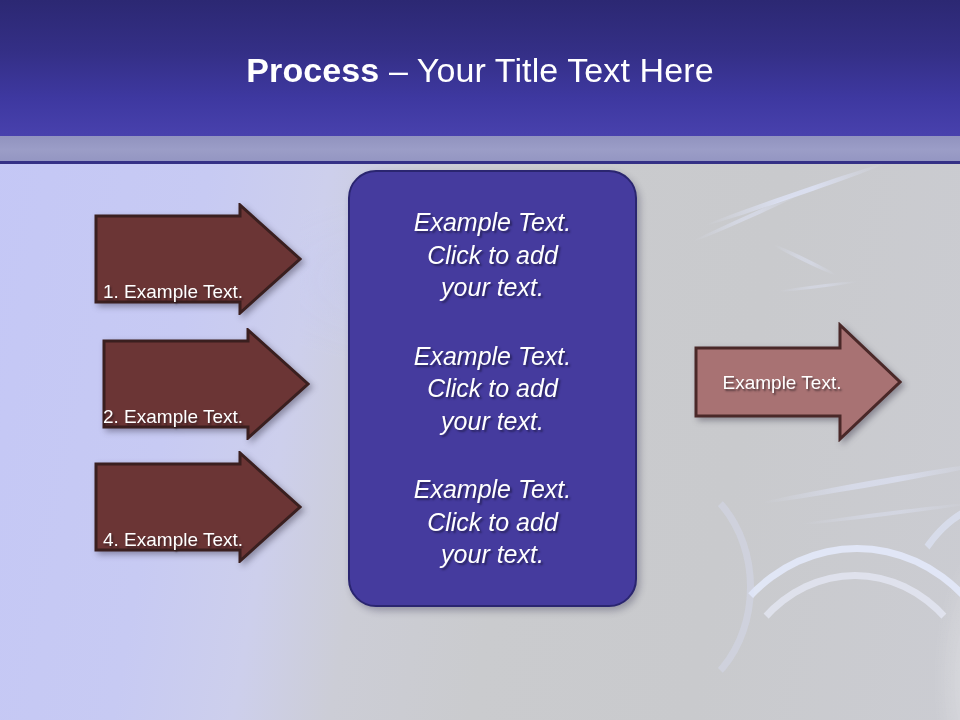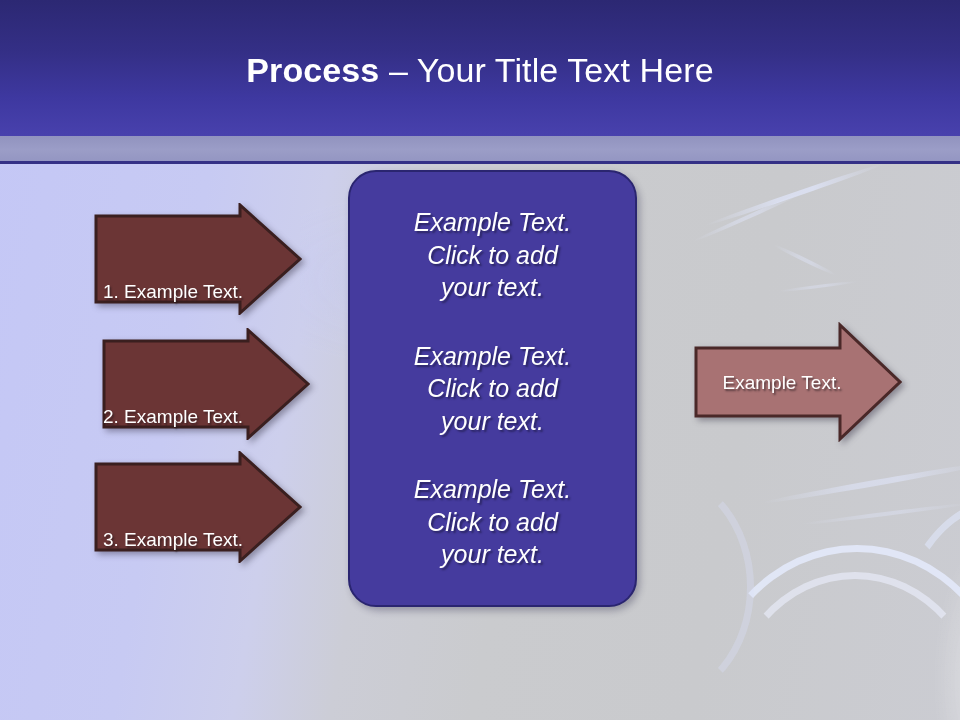--- a/index.html
+++ b/index.html
@@ -191,21 +191,21 @@
     <svg width="208" height="112" viewBox="0 0 208 112">
       <polygon points="2,13 146,13 146,2 206,56 146,110 146,99 2,99" fill="#6b3535" stroke="#3a1f1f" stroke-width="3" stroke-linejoin="miter"></polygon>
     </svg>
     <span class="label">2. Example Text.</span>
   </div>
 
   <div class="arrow arrow-left a3">
     <svg width="208" height="112" viewBox="0 0 208 112">
       <polygon points="2,13 146,13 146,2 206,56 146,110 146,99 2,99" fill="#6b3535" stroke="#3a1f1f" stroke-width="3" stroke-linejoin="miter"></polygon>
     </svg>
-    <span class="label">3. Example Text.</span>
+    <span class="label">4. Example Text.</span>
   </div>
 
   <div class="panel">
     <div class="panel-block">Example Text.
 Click  to add
 your text.</div>
     <div class="panel-block">Example Text.
 Click  to add
 your text.</div>
     <div class="panel-block">Example Text.

